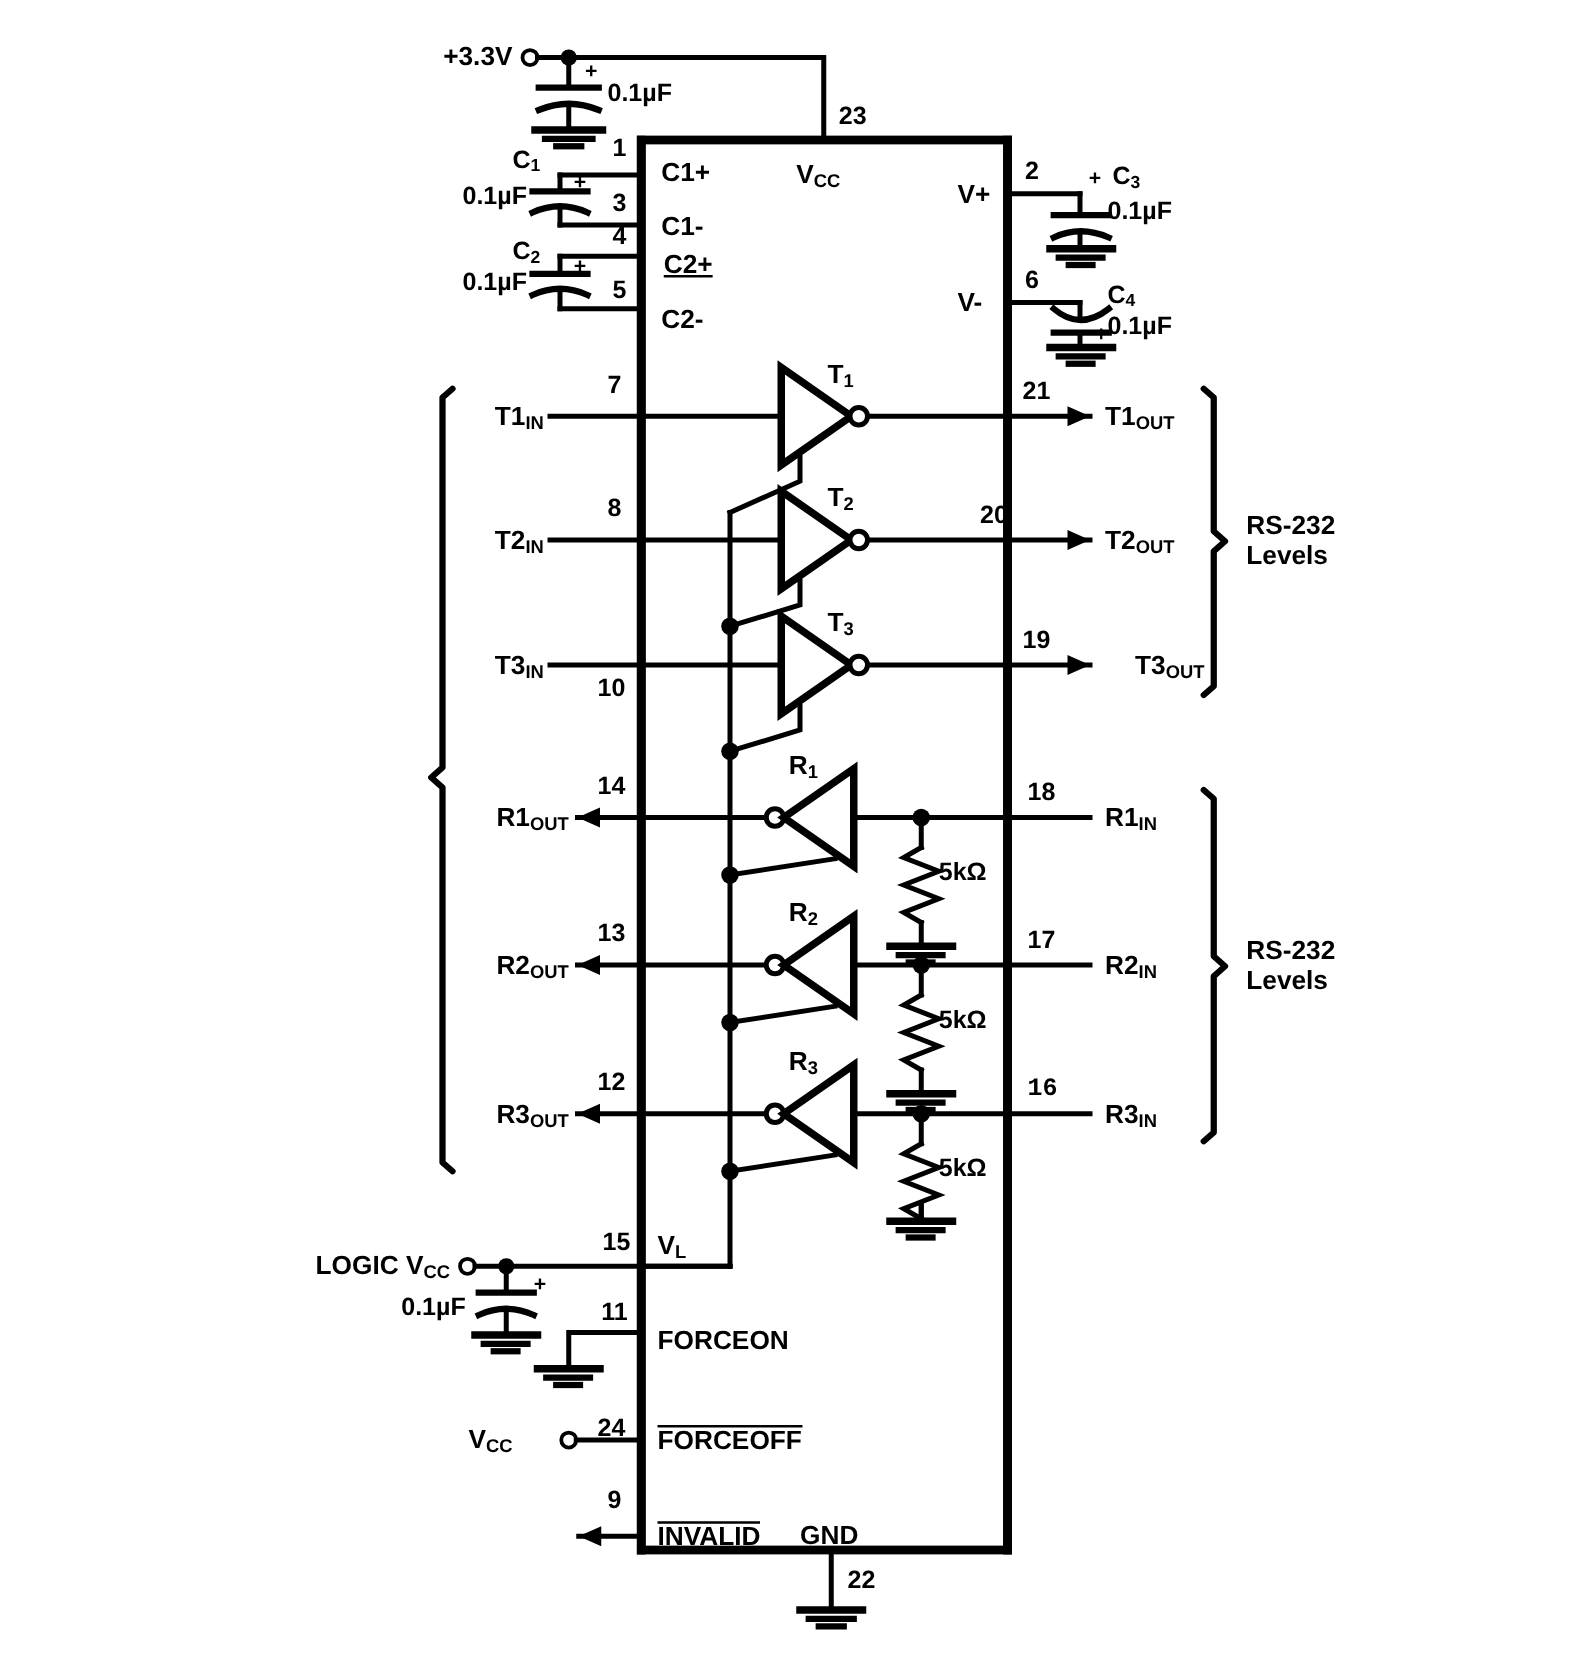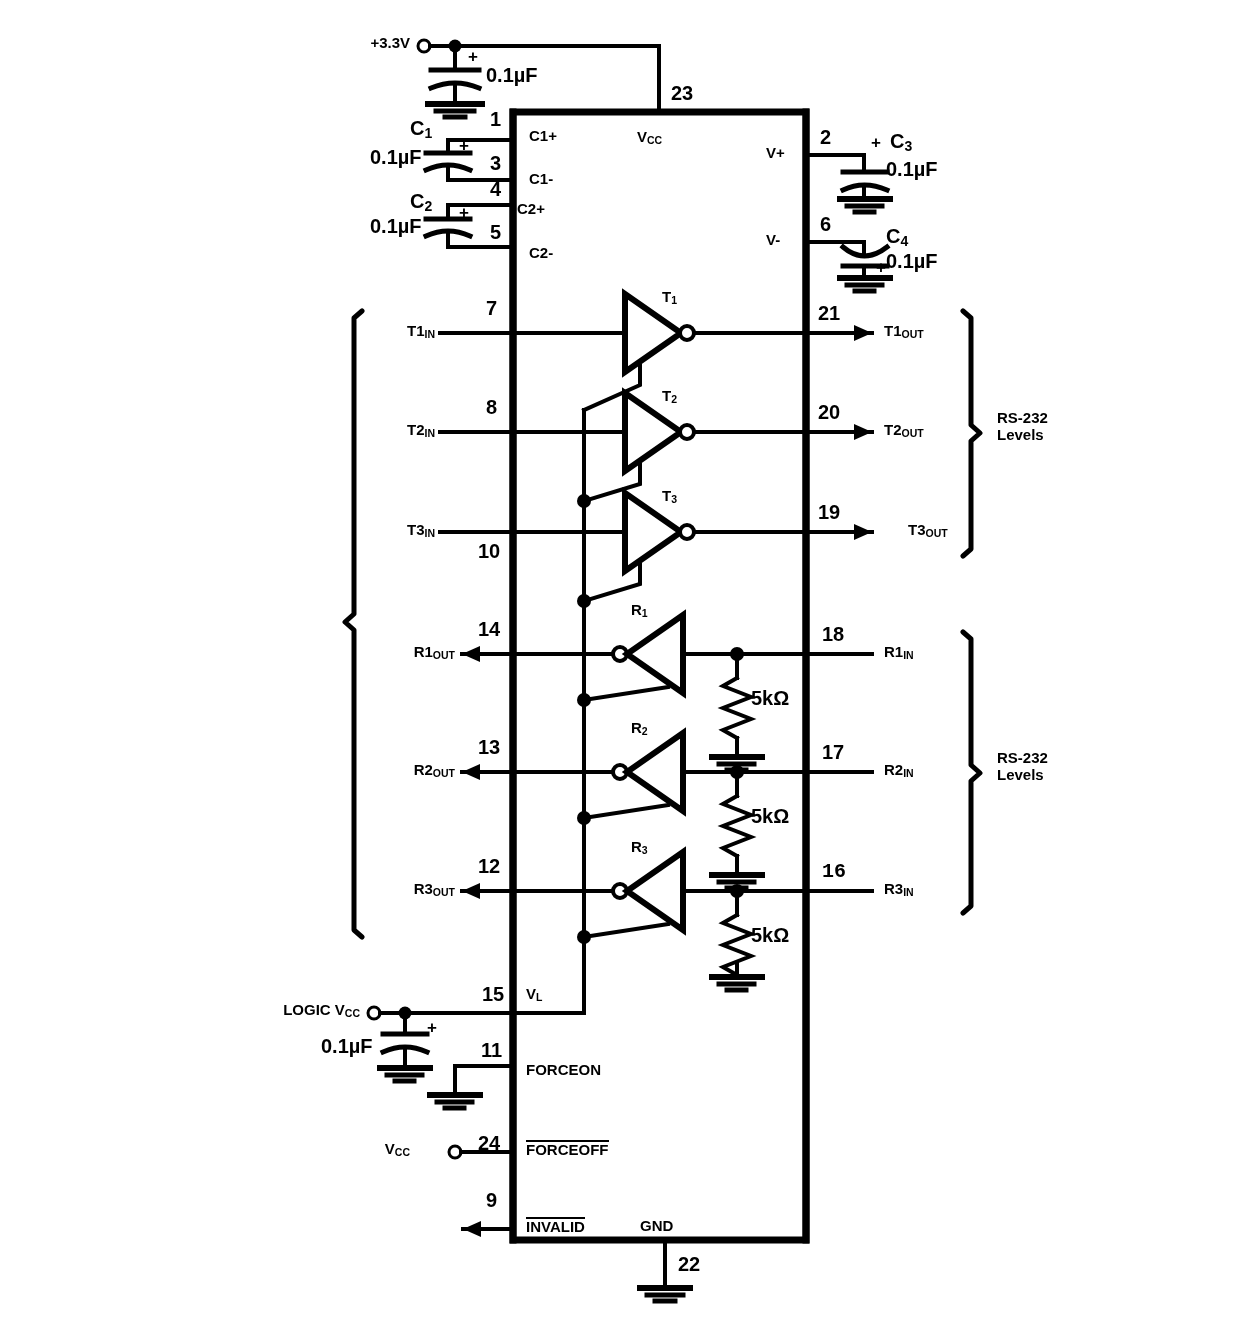--- a/index.html
+++ b/index.html
@@ -2,21 +2,21 @@
 <html><head>
 <meta charset="utf-8">
 <style>
   html,body{margin:0;padding:0;background:#ffffff;}
   body{font-family:"Liberation Sans",sans-serif;}
   #root{position:relative;width:1256px;height:1339px;background:#fff;overflow:hidden;}
   svg{position:absolute;left:0;top:0;width:1256px;height:1339px;}
   .lbl{position:absolute;font-weight:bold;color:#000;white-space:nowrap;line-height:1.15;}
   .t17{font-size:17px;}
   .t20{font-size:20px;}
-  .t21{font-size:15px;}
+  .t21{font-size:21px;}
   .sub{font-size:0.70em;vertical-align:-0.22em;font-weight:bold;}
   .ctr{text-align:center;}
   .rt{text-align:right;}
   .ovl{border-top:2.5px solid #000;display:inline-block;padding-top:0px;line-height:1.05;}
 </style>
 </head>
 <body>
 
 <div id="root">
 
@@ -194,21 +194,21 @@
 <div class="lbl t20" style="left:490px;top:152px;">3</div>
 
 <div class="lbl t20" style="left:410px;top:190px;"><span>C</span><span class="sub">2</span></div>
 <div class="lbl t20" style="left:370px;top:215px;">0.1µF</div>
 <div class="lbl t17" style="left:459px;top:203px;">+</div>
 <div class="lbl t20" style="left:490px;top:178px;">4</div>
 <div class="lbl t20" style="left:490px;top:221px;">5</div>
 
 <div class="lbl t21" style="left:529px;top:127px;">C1+</div>
 <div class="lbl t21" style="left:529px;top:170px;">C1-</div>
-<div class="lbl t21" style="left:517px;top:200px;">C2+</div>
+<div class="lbl t21" style="left:531px;top:200px;text-decoration:underline;">C2+</div>
 <div class="lbl t21" style="left:529px;top:244px;">C2-</div>
 <div class="lbl t21" style="left:637px;top:128px;"><span>V</span><span class="sub">CC</span></div>
 <div class="lbl t21" style="left:766px;top:144px;">V+</div>
 <div class="lbl t21" style="left:766px;top:231px;">V-</div>
 
 <div class="lbl t17" style="left:871px;top:133px;">+</div>
 <div class="lbl t20" style="left:890px;top:130px;"><span>C</span><span class="sub">3</span></div>
 <div class="lbl t20" style="left:886px;top:158px;">0.1µF</div>
 <div class="lbl t20" style="left:820px;top:126px;">2</div>
 
@@ -219,21 +219,21 @@
 
 <div class="lbl t21 rt" style="left:290px;top:322px;width:145px;"><span>T1</span><span class="sub">IN</span></div>
 <div class="lbl t20" style="left:486px;top:297px;">7</div>
 <div class="lbl t21" style="left:662px;top:288px;"><span>T</span><span class="sub">1</span></div>
 <div class="lbl t20" style="left:818px;top:302px;">21</div>
 <div class="lbl t21" style="left:884px;top:322px;"><span>T1</span><span class="sub">OUT</span></div>
 
 <div class="lbl t21 rt" style="left:290px;top:421px;width:145px;"><span>T2</span><span class="sub">IN</span></div>
 <div class="lbl t20" style="left:486px;top:396px;">8</div>
 <div class="lbl t21" style="left:662px;top:387px;"><span>T</span><span class="sub">2</span></div>
-<div class="lbl t20" style="left:818px;top:401px;text-align:center;">20</div>
+<div class="lbl t20" style="left:784px;top:401px;text-align:center;">20</div>
 <div class="lbl t21" style="left:884px;top:421px;"><span>T2</span><span class="sub">OUT</span></div>
 
 <div class="lbl t21 rt" style="left:290px;top:521px;width:145px;"><span>T3</span><span class="sub">IN</span></div>
 <div class="lbl t20" style="left:478px;top:496px;margin-top:44px;">10</div>
 <div class="lbl t21" style="left:662px;top:487px;"><span>T</span><span class="sub">3</span></div>
 <div class="lbl t20" style="left:818px;top:501px;">19</div>
 <div class="lbl t21" style="left:884px;top:521px;margin-left:24px;"><span>T3</span><span class="sub">OUT</span></div>
 
 <div class="lbl t21 rt" style="left:240px;top:643px;width:215px;"><span>R1</span><span class="sub">OUT</span></div>
 <div class="lbl t20" style="left:478px;top:618px;">14</div>

